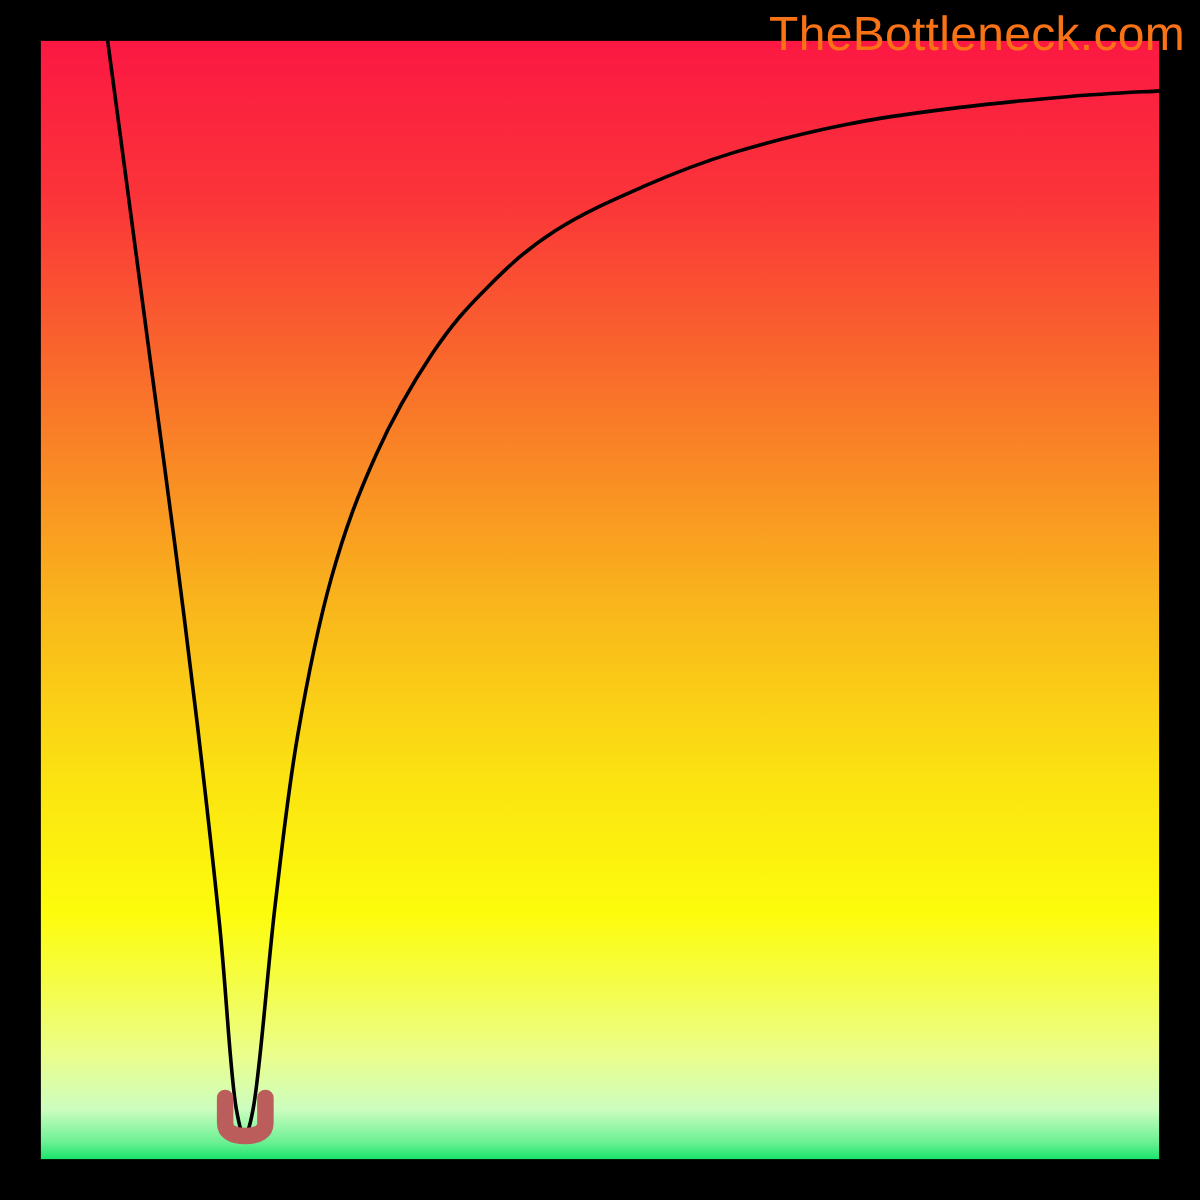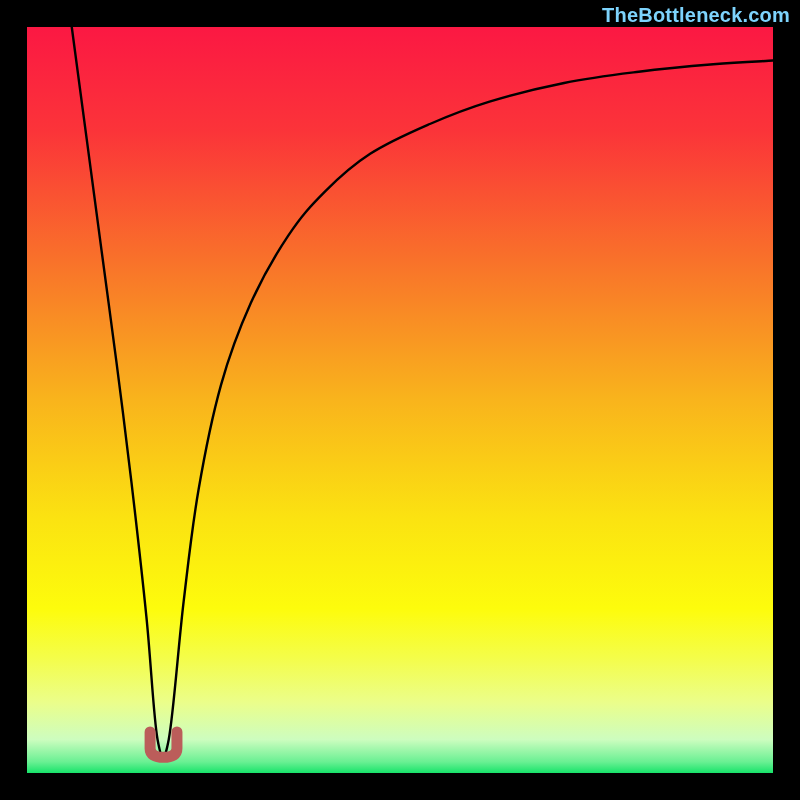--- a/index.html
+++ b/index.html
@@ -31,24 +31,24 @@
     position: absolute;
     left: 0;
     top: 0;
     width: 100%;
     height: 100%;
   }
   .watermark {
     position: absolute;
     top: 4px;
     right: 10px;
-    color: #7dd3fc;
-    font-size: 20px;
+    color: #f97316;
+    font-size: 32px;
     letter-spacing: 0.2px;
-    font-weight: 700;
+    font-weight: 400;
     font-family: Arial, Helvetica, sans-serif;
   }
   svg.curve {
     position: absolute;
     left: 0;
     top: 0;
     width: 100%;
     height: 100%;
     overflow: visible;
   }

